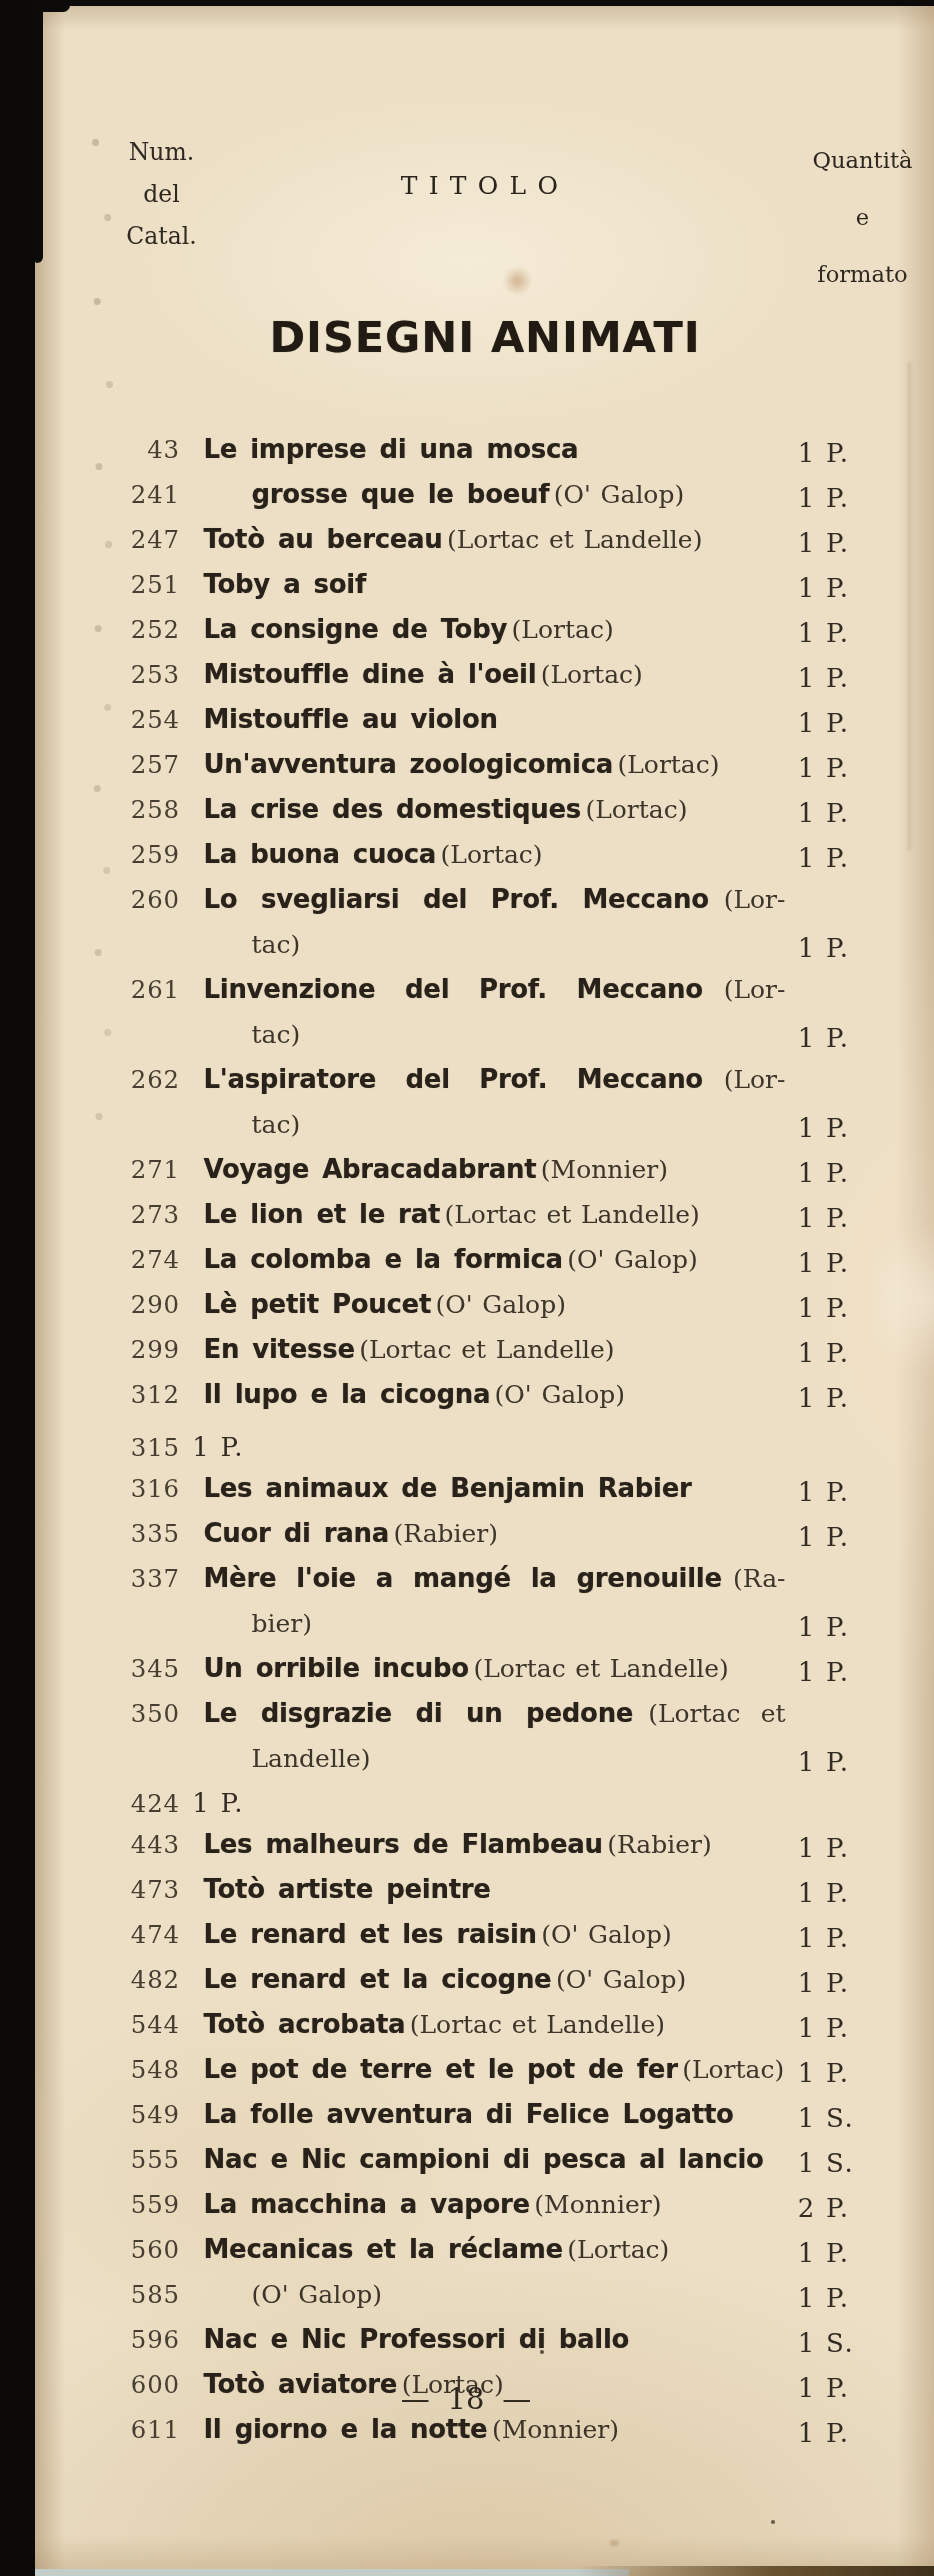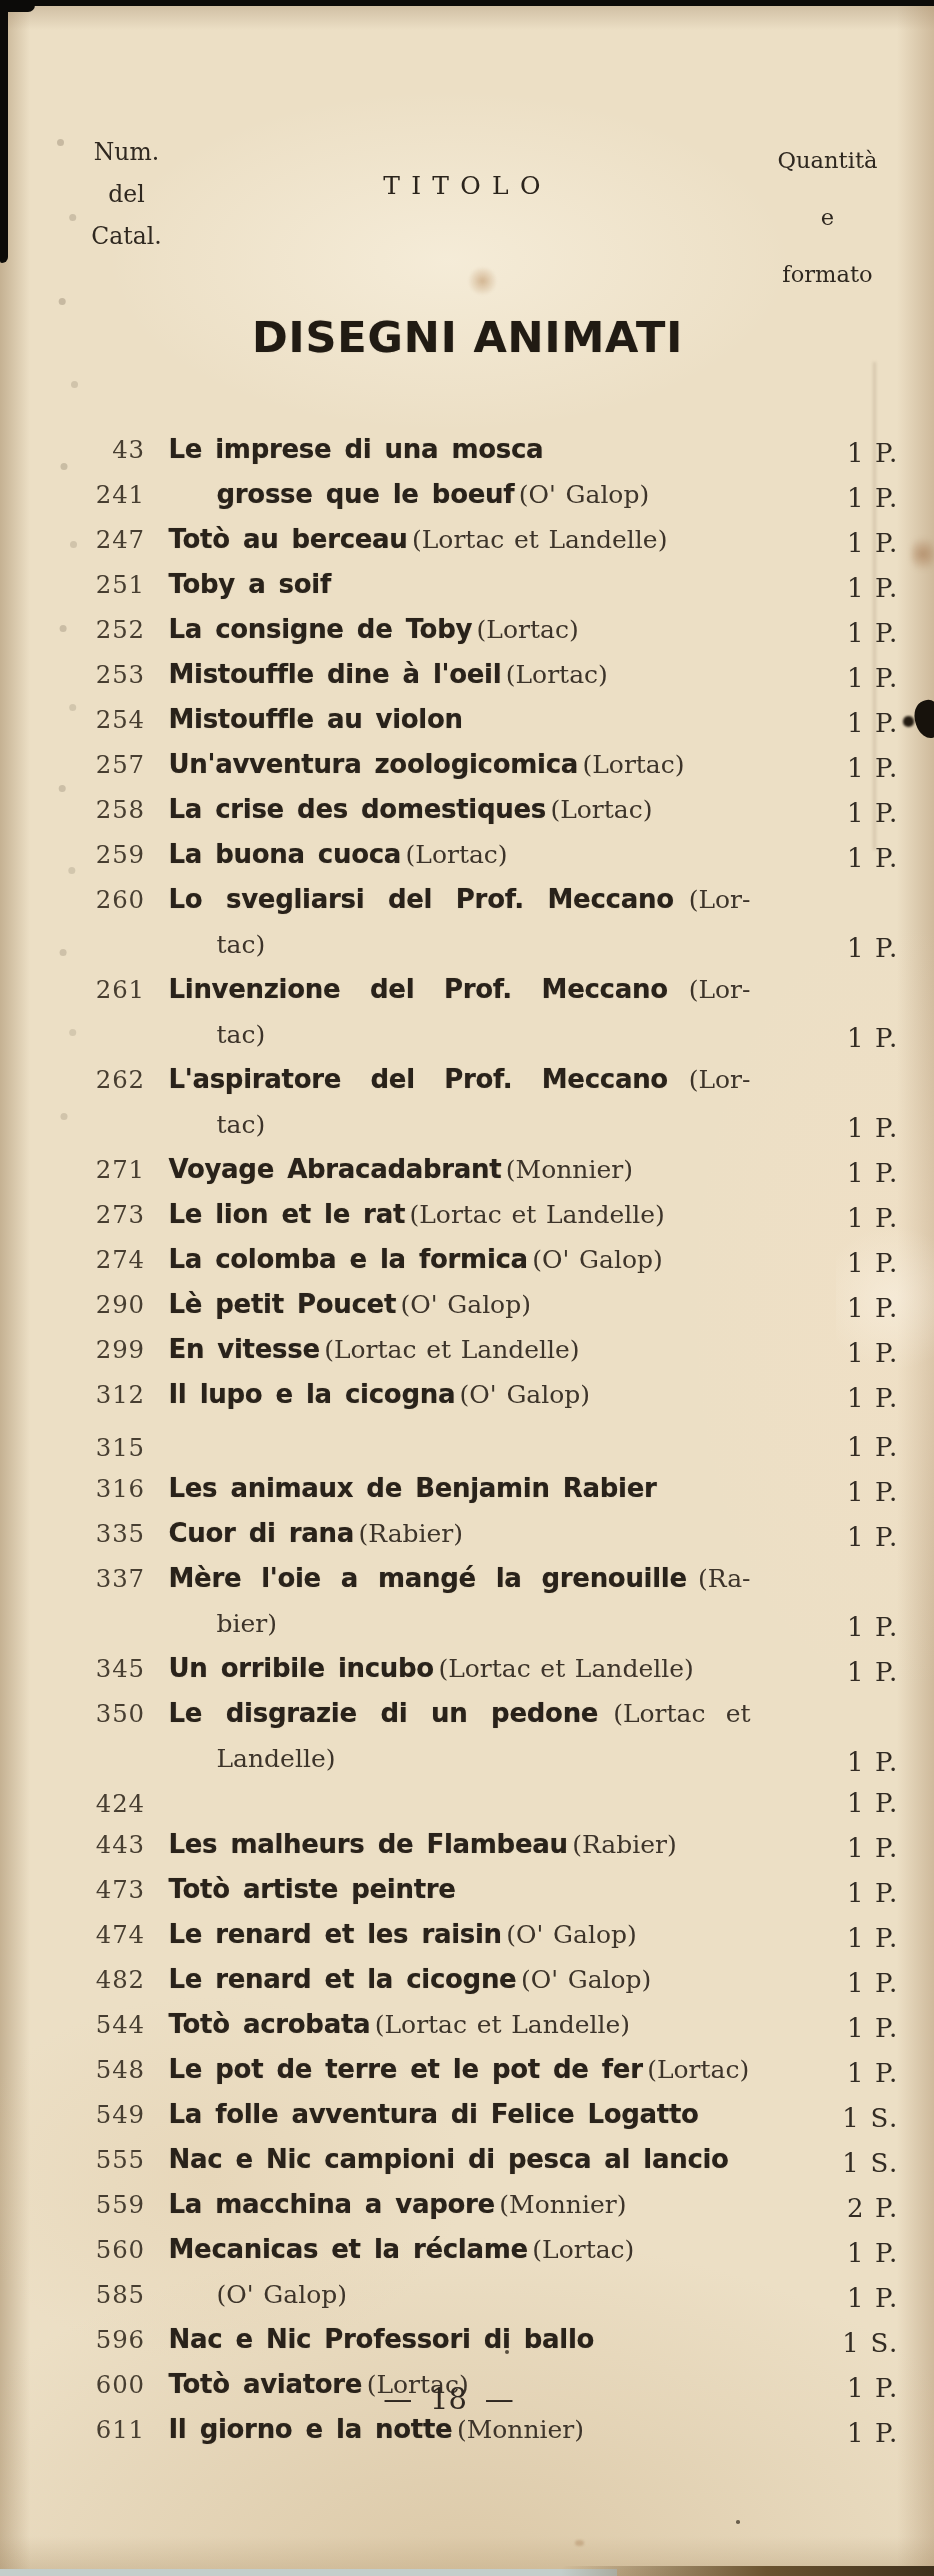--- a/index.html
+++ b/index.html
@@ -13,20 +13,21 @@
     background-color:#ecdfc5;
     background-image:
       radial-gradient(ellipse 488px 244px at 48% 261px, rgba(252,246,231,.55), rgba(252,246,231,0) 70%),
       radial-gradient(ellipse 261px 523px at 880px 1307px, rgba(243,224,198,.45), rgba(243,224,198,0) 75%),
       radial-gradient(ellipse 784px 453px at 50% 2576px, rgba(203,178,138,.5), rgba(203,178,138,0) 75%),
       radial-gradient(ellipse 366px 261px at 209px 2178px, rgba(222,200,165,.35), rgba(222,200,165,0) 70%),
       linear-gradient(90deg, rgba(158,132,96,.5), rgba(158,132,96,0) 30px),
       linear-gradient(270deg, rgba(168,138,102,.45), rgba(168,138,102,0) 38px),
       linear-gradient(180deg, rgba(150,125,95,.4), rgba(150,125,95,0) 30px),
       linear-gradient(0deg, rgba(165,140,102,.4), rgba(165,140,102,0) 40px);
+    margin-left: 35px;
   }
 
   
   .edge-top{position:absolute;top:0;left:0;width:100%;height:6.1px;background:#0c0b09;}
   .edge-top-corner{position:absolute;top:0;left:0;width:35px;height:12.2px;background:#0c0b09;border-radius:0 0 7px 0;}
   .edge-left{position:absolute;top:0;left:0;width:7.8px;height:263px;background:#0c0b09;border-radius:0 0 7.8px 2.6px;}
   .stitch-holes{position:absolute;left:57px;top:139px;width:7px;height:7px;border-radius:50%;
     background:rgba(112,99,80,.30);
     box-shadow:12.2px 75px 0 rgba(112,99,80,.26), 1.7px 159px 0 rgba(112,99,80,.30),
       14px 242px 0 rgba(112,99,80,.22), 3.5px 324px 0 rgba(112,99,80,.28),
@@ -61,30 +62,30 @@
     font-size:22.6px;line-height:57px;color:#2f2820;}
   .hdr-qty span{display:block;}
 
   .section-title{position:absolute;left:0;top:312px;width:100%;margin:0;text-align:center;
     font-family:"DejaVu Sans", sans-serif;font-weight:700;font-size:43px;letter-spacing:0.9px;
     color:#211b13;text-shadow:0 0 0.9px rgba(33,27,19,.45);}
 
   
   .list{position:absolute;left:54px;top:429px;width:845px;}
   .row{display:flex;align-items:stretch;}
-  .row.gap{margin-top:7.8px;gap:29px;}
+  .row.gap{margin-top:7.8px;}
   .num{width:91px;text-align:right;font-size:24.4px;line-height:41px;color:#473e31;letter-spacing:0.9px;}
   .title{width:582px;margin-left:23.5px;}
   .line{line-height:41px;}
   .l1.just{text-align:justify;text-align-last:justify;}
   .l2{padding-left:48px;}
   .b{font-family:"DejaVu Sans", sans-serif;font-weight:700;font-size:26px;letter-spacing:-0.3px;
      word-spacing:4.4px;color:#29221a;text-shadow:0 0 0.9px rgba(41,34,26,.4);}
   .r{font-family:"DejaVu Serif", serif;font-size:25px;color:#3d342a;word-spacing:1.7px;}
-  .qty{flex:1;display:flex;align-items:flex-end;justify-content:flex-end;padding-left:12.2px;
+  .qty{flex:1;display:flex;align-items:flex-end;justify-content:flex-start;padding-left:12.2px;
      font-size:26px;line-height:41px;color:#332c24;letter-spacing:1.7px;white-space:pre;}
 
   .page-number{position:absolute;left:0;top:2382px;width:100%;text-align:center;
     font-size:29px;color:#2e2720;word-spacing:8.7px;transform:translateX(-19px);}
 </style>
 </head>
 <body>
 
 <div class="page">
 

